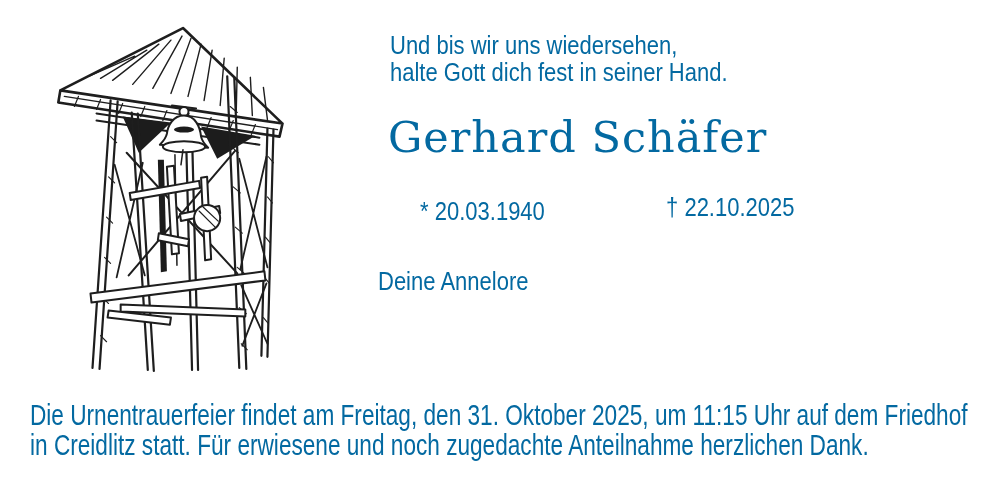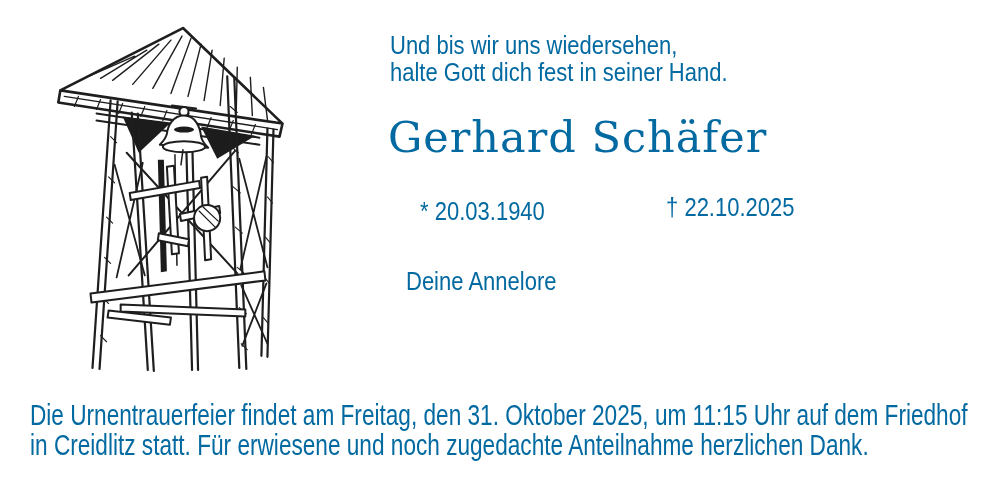--- a/index.html
+++ b/index.html
@@ -39,21 +39,21 @@
     white-space:nowrap;
   }
   .date{
     font-size:25px;
     white-space:nowrap;
   }
   .birth{left:420px;top:197px;}
   .death{left:666px;top:193px;}
   .date .sym{display:inline-block;margin-right:7px;}
   .mourners{
-    left:406px;top:269px;
+    left:378px;top:269px;
     font-size:25px;line-height:25.8px;
   }
   .funeral{
     left:30px;top:400px;
     font-size:29px;line-height:30px;
   }
   .illus{left:28px;top:16px;}
 </style>
 </head>
 <body>

